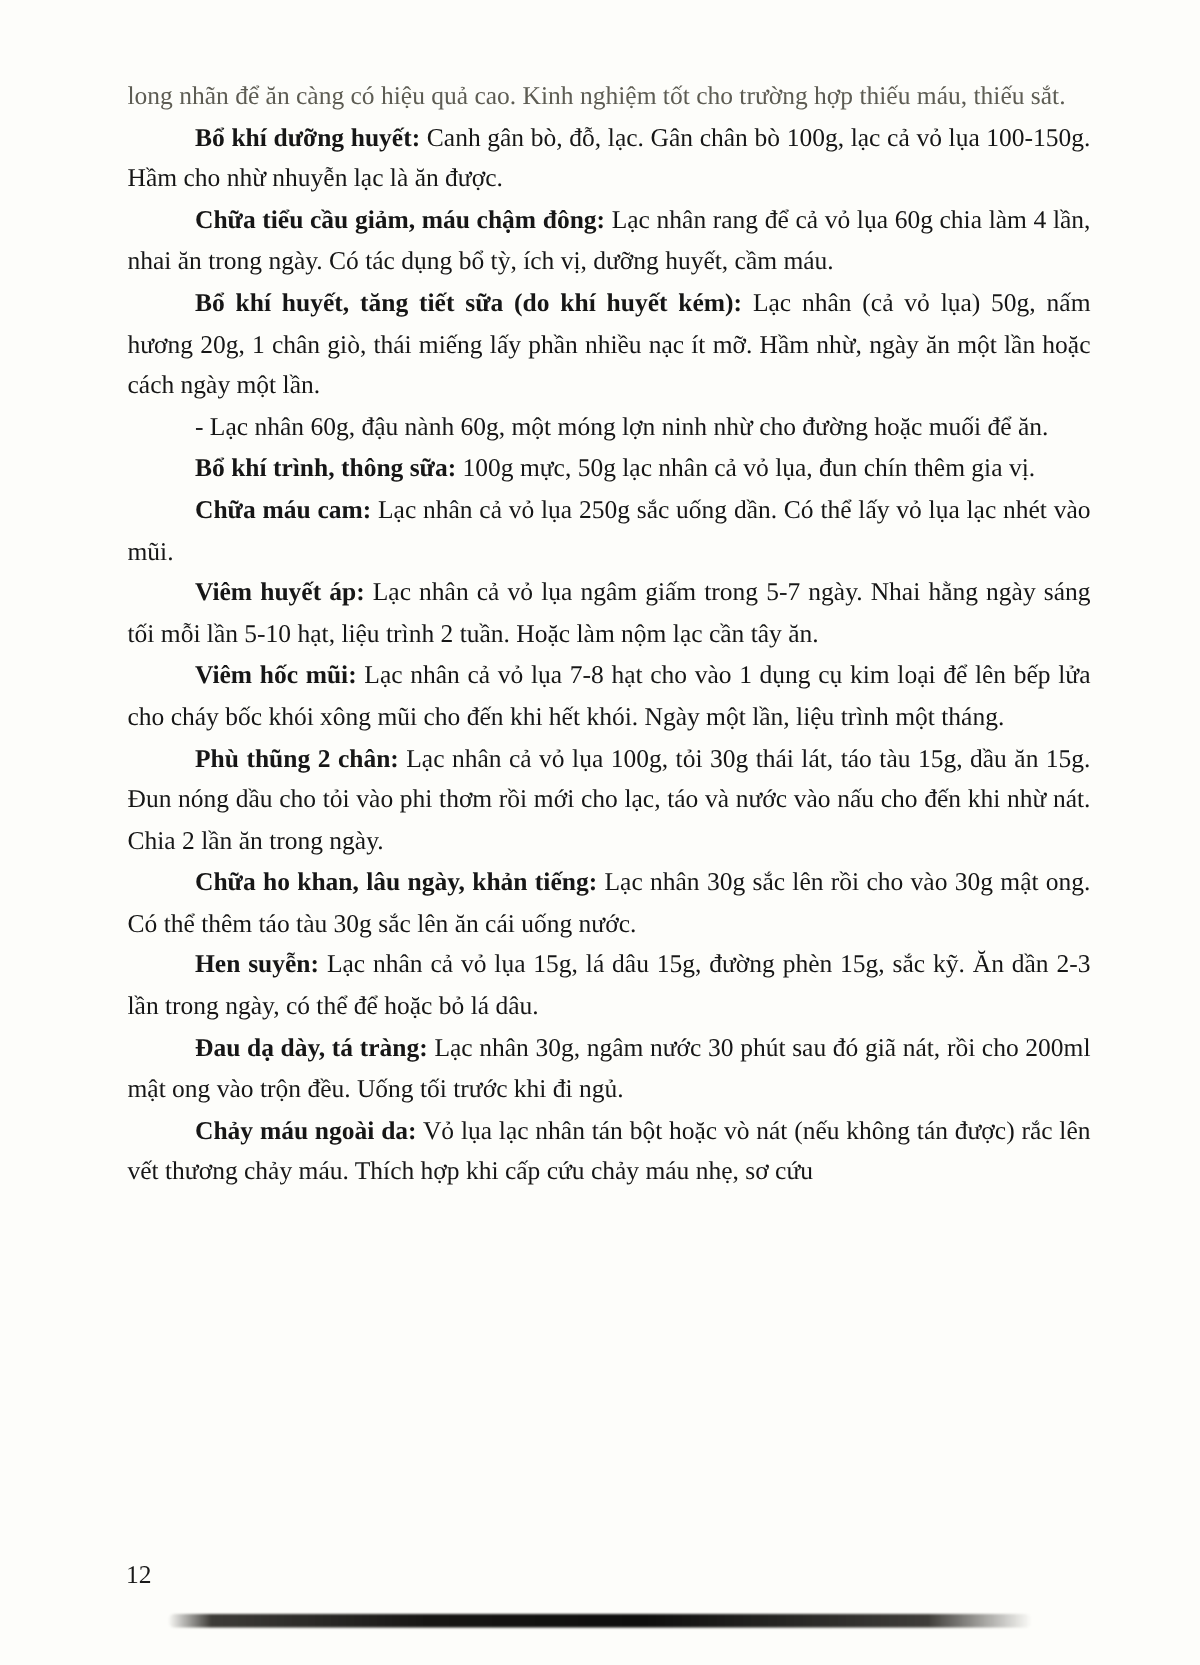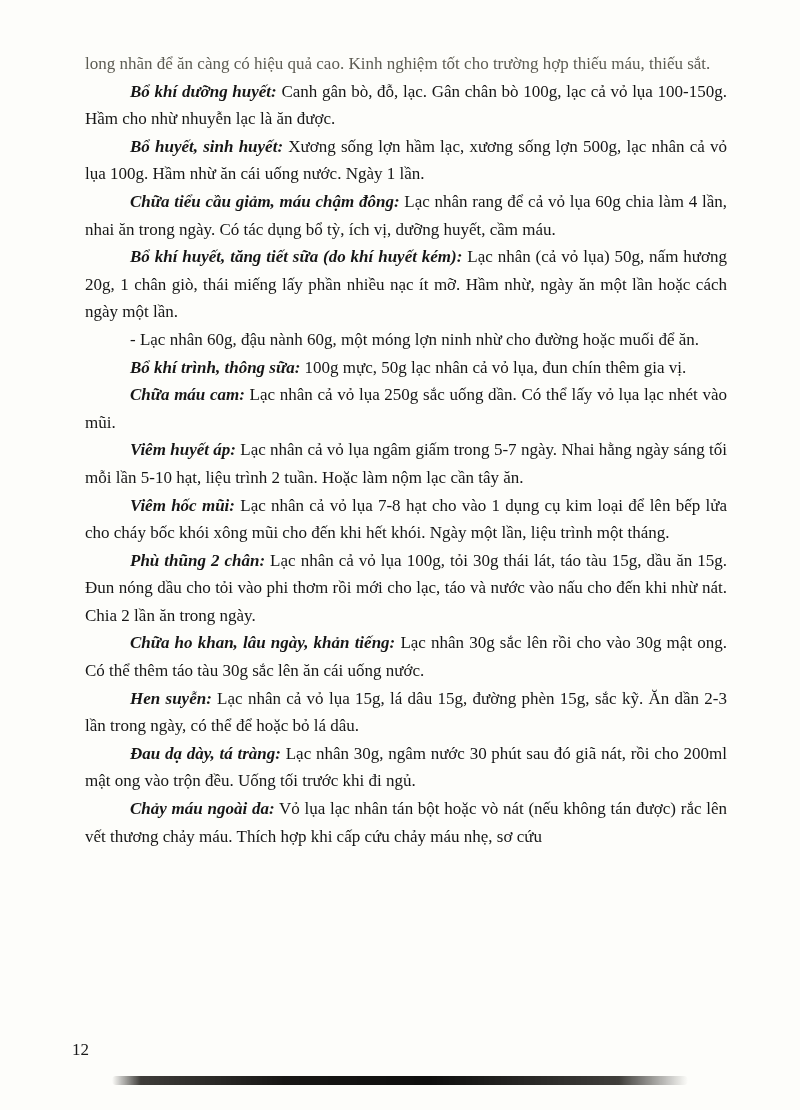--- a/index.html
+++ b/index.html
@@ -18,24 +18,24 @@
     top: 50px;
     left: 85px;
     width: 642px;
     font-size: 17px;
     line-height: 27.6px;
     text-align: justify;
   }
   .para { text-indent: 0; }
   .para.indent { text-indent: 45px; }
   .para.faded { color: #5d5c53; }
-  .lead { font-weight: bold; font-style: italic; }
+  .lead { font-weight: bold; }
   .page-number {
     position: absolute;
-    left: 72px;
+    left: 84px;
     top: 1040px;
     font-size: 17px;
     font-family: "Liberation Serif", serif;
     color: #1a1a1a;
   }
   .scan-smudge {
     position: absolute;
     left: 112px;
     top: 1076px;
     width: 576px;
@@ -51,21 +51,20 @@
     filter: blur(0.6px);
   }
 </style>
 </head>
 <body>
 
 <div class="page">
   <div class="text-block" id="paragraphs">
       <p class="para faded"><span>long nhãn để ăn càng có hiệu quả cao. Kinh nghiệm tốt cho trường hợp thiếu máu, thiếu sắt.</span></p>
       <p class="para indent"><span class="lead">Bổ khí dưỡng huyết:</span><span> Canh gân bò, đỗ, lạc. Gân chân bò 100g, lạc cả vỏ lụa 100-150g. Hầm cho nhừ nhuyễn lạc là ăn được.</span></p>
-      <p class="para indent"><span class="lead">Bổ huyết, sinh huyết:</span><span> Xương sống lợn hầm lạc, xương sống lợn 500g, lạc nhân cả vỏ lụa 100g. Hầm nhừ ăn cái uống nước. Ngày 1 lần.</span></p>
       <p class="para indent"><span class="lead">Chữa tiểu cầu giảm, máu chậm đông:</span><span> Lạc nhân rang để cả vỏ lụa 60g chia làm 4 lần, nhai ăn trong ngày. Có tác dụng bổ tỳ, ích vị, dưỡng huyết, cầm máu.</span></p>
       <p class="para indent"><span class="lead">Bổ khí huyết, tăng tiết sữa (do khí huyết kém):</span><span> Lạc nhân (cả vỏ lụa) 50g, nấm hương 20g, 1 chân giò, thái miếng lấy phần nhiều nạc ít mỡ. Hầm nhừ, ngày ăn một lần hoặc cách ngày một lần.</span></p>
       <p class="para indent"><span>- Lạc nhân 60g, đậu nành 60g, một móng lợn ninh nhừ cho đường hoặc muối để ăn.</span></p>
       <p class="para indent"><span class="lead">Bổ khí trình, thông sữa:</span><span> 100g mực, 50g lạc nhân cả vỏ lụa, đun chín thêm gia vị.</span></p>
       <p class="para indent"><span class="lead">Chữa máu cam:</span><span> Lạc nhân cả vỏ lụa 250g sắc uống dần. Có thể lấy vỏ lụa lạc nhét vào mũi.</span></p>
       <p class="para indent"><span class="lead">Viêm huyết áp:</span><span> Lạc nhân cả vỏ lụa ngâm giấm trong 5-7 ngày. Nhai hằng ngày sáng tối mỗi lần 5-10 hạt, liệu trình 2 tuần. Hoặc làm nộm lạc cần tây ăn.</span></p>
       <p class="para indent"><span class="lead">Viêm hốc mũi:</span><span> Lạc nhân cả vỏ lụa 7-8 hạt cho vào 1 dụng cụ kim loại để lên bếp lửa cho cháy bốc khói xông mũi cho đến khi hết khói. Ngày một lần, liệu trình một tháng.</span></p>
       <p class="para indent"><span class="lead">Phù thũng 2 chân:</span><span> Lạc nhân cả vỏ lụa 100g, tỏi 30g thái lát, táo tàu 15g, dầu ăn 15g. Đun nóng dầu cho tỏi vào phi thơm rồi mới cho lạc, táo và nước vào nấu cho đến khi nhừ nát. Chia 2 lần ăn trong ngày.</span></p>
       <p class="para indent"><span class="lead">Chữa ho khan, lâu ngày, khản tiếng:</span><span> Lạc nhân 30g sắc lên rồi cho vào 30g mật ong. Có thể thêm táo tàu 30g sắc lên ăn cái uống nước.</span></p>
       <p class="para indent"><span class="lead">Hen suyễn:</span><span> Lạc nhân cả vỏ lụa 15g, lá dâu 15g, đường phèn 15g, sắc kỹ. Ăn dần 2-3 lần trong ngày, có thể để hoặc bỏ lá dâu.</span></p>

